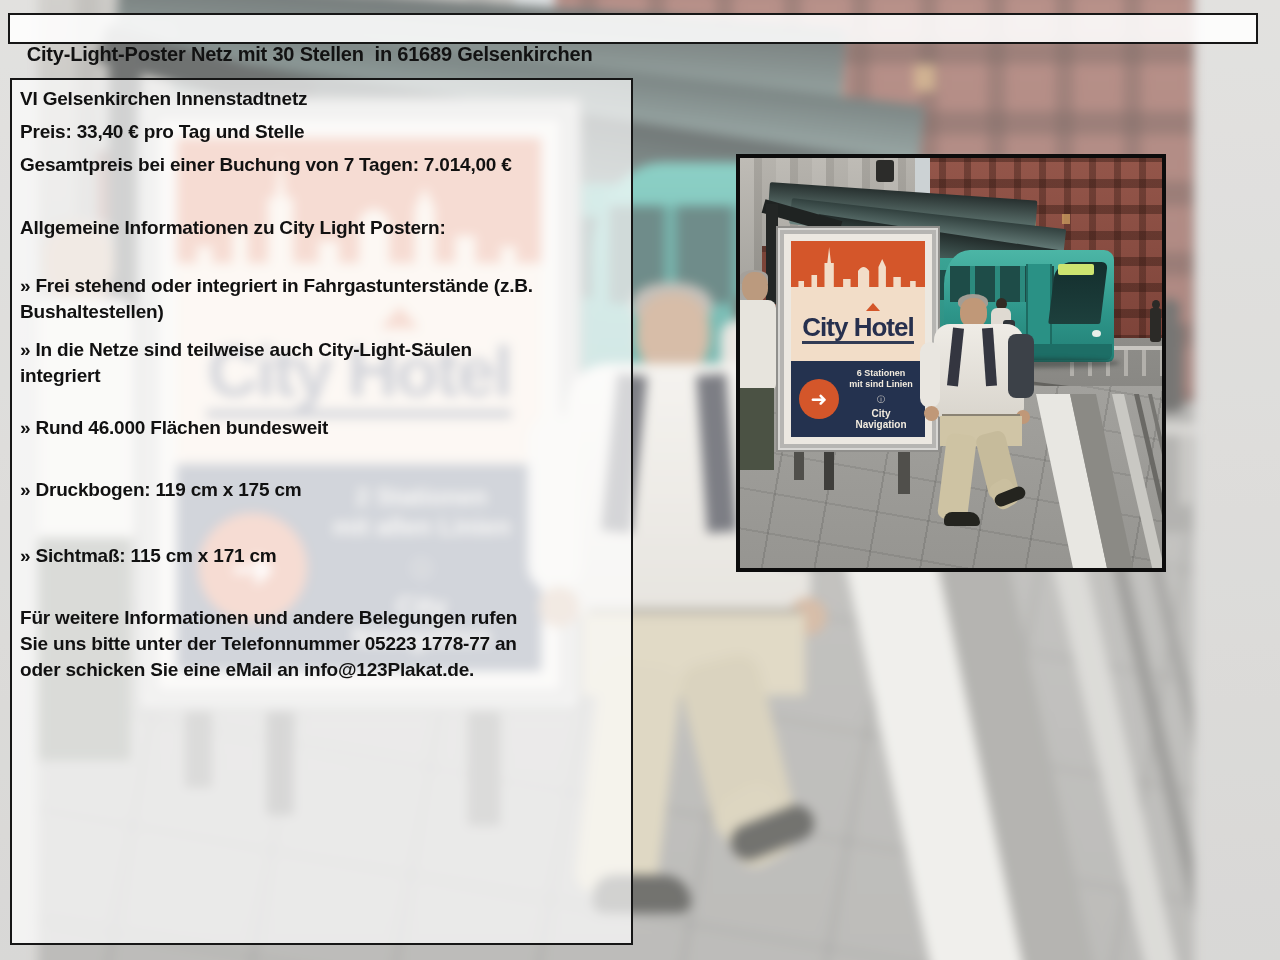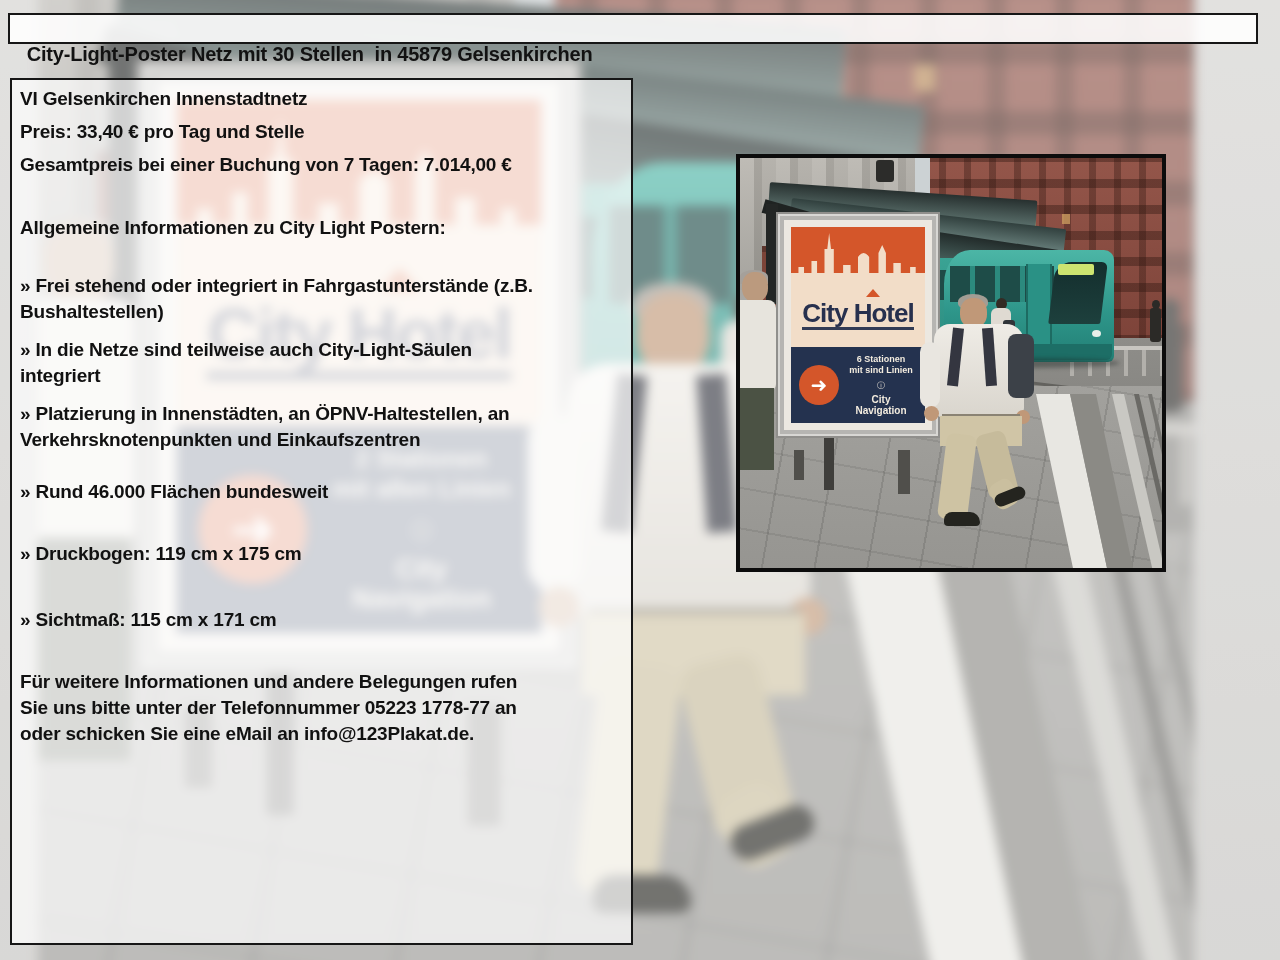--- a/index.html
+++ b/index.html
@@ -117,21 +117,21 @@
   .sc-p2-head{left:256px;top:140px;width:11px;height:12px;background:#332b24;border-radius:50%;}
   .sc-p2-body{left:251px;top:150px;width:20px;height:36px;background:#dfdad2;border-radius:6px;}
   .sc-p2-bag{left:263px;top:162px;width:12px;height:16px;background:#2f3438;border-radius:3px;}
   .sc-p2-legs{left:255px;top:186px;width:14px;height:22px;background:#6b675f;}
   .sc-pedr-head{left:412px;top:142px;width:8px;height:9px;background:#2b2a27;border-radius:50%;}
   .sc-pedr-body{left:410px;top:150px;width:11px;height:34px;background:#2b2a27;border-radius:3px;}
 
   .sc-poster-post{left:84px;top:182px;width:10px;height:150px;background:#3f3e3b;}
   .sc-leg1{left:158px;top:292px;width:12px;height:44px;background:#504f4b;}
   .sc-leg2{left:54px;top:292px;width:10px;height:30px;background:#504f4b;}
-  .sc-poster{left:36px;top:54px;width:164px;height:226px;background:#b6b5b2;
+  .sc-poster{left:36px;top:68px;width:164px;height:226px;background:#b6b5b2;
     border:2px solid #908f8c;box-shadow:inset 0 0 0 2px #d8d7d4;}
   .sc-poster-inner{left:6px;top:6px;right:6px;bottom:6px;background:#ece8e1;}
   .sc-ad{left:7px;top:7px;right:7px;bottom:7px;background:#f2ddc8;}
   .sc-ad-sky{left:0;top:0;width:100%;height:56px;display:block;}
   .sc-ad-mid{left:0;top:56px;width:100%;height:64px;background:#f2ddc8;text-align:center;}
   .sc-roof{left:56%;top:6px;width:0;height:0;border-left:7px solid transparent;
     border-right:7px solid transparent;border-bottom:8px solid #d4562a;}
   .sc-headline{position:relative;display:inline-block;margin-top:16px;
     font-size:26px;font-weight:bold;color:#27304e;letter-spacing:-1px;
     border-bottom:3px solid #323b55;line-height:28px;}
@@ -275,34 +275,32 @@
       <div class="sc-pl-head"></div>
       <div class="sc-pl-shirt"></div>
       <div class="sc-pl-pants"></div>
     </div>
   </div>
 </div>
   <div id="veil"></div>
 </div>
 
 <div id="titlebar">
-  <span>City-Light-Poster Netz mit 30 Stellen  in 45879 Gelsenkirchen</span>
+  <span>City-Light-Poster Netz mit 30 Stellen  in 61689 Gelsenkirchen</span>
 </div>
 
 <div id="panel">
   <p class="para p-lead">VI Gelsenkirchen Innenstadtnetz
 Preis: 33,40 € pro Tag und Stelle
 Gesamtpreis bei einer Buchung von 7 Tagen: 7.014,00 €</p>
   <p class="para p-lead mt30">Allgemeine Informationen zu City Light Postern:</p>
   <p class="para p-bullet mt29">» Frei stehend oder integriert in Fahrgastunterstände (z.B.
 Bushaltestellen)</p>
   <p class="para p-bullet mt12">» In die Netze sind teilweise auch City-Light-Säulen
 integriert</p>
-  <p class="para p-bullet mt12">» Platzierung in Innenstädten, an ÖPNV-Haltestellen, an
-Verkehrsknotenpunkten und Einkaufszentren</p>
   <p class="para p-bullet mt26">» Rund 46.000 Flächen bundesweit</p>
   <p class="para p-bullet mt36">» Druckbogen: 119 cm x 175 cm</p>
   <p class="para p-bullet mt40">» Sichtmaß: 115 cm x 171 cm</p>
   <p class="para p-bullet mt36">Für weitere Informationen und andere Belegungen rufen
 Sie uns bitte unter der Telefonnummer 05223 1778-77 an
 oder schicken Sie eine eMail an info@123Plakat.de.</p>
 </div>
 
 <div id="inset">
   <div class="scene">

